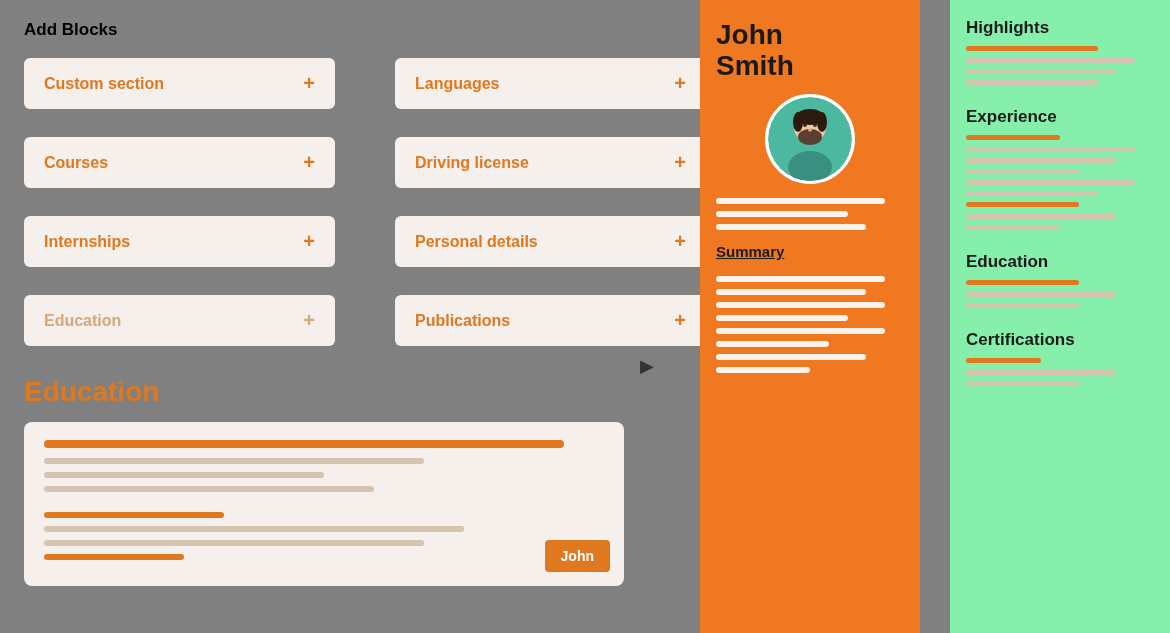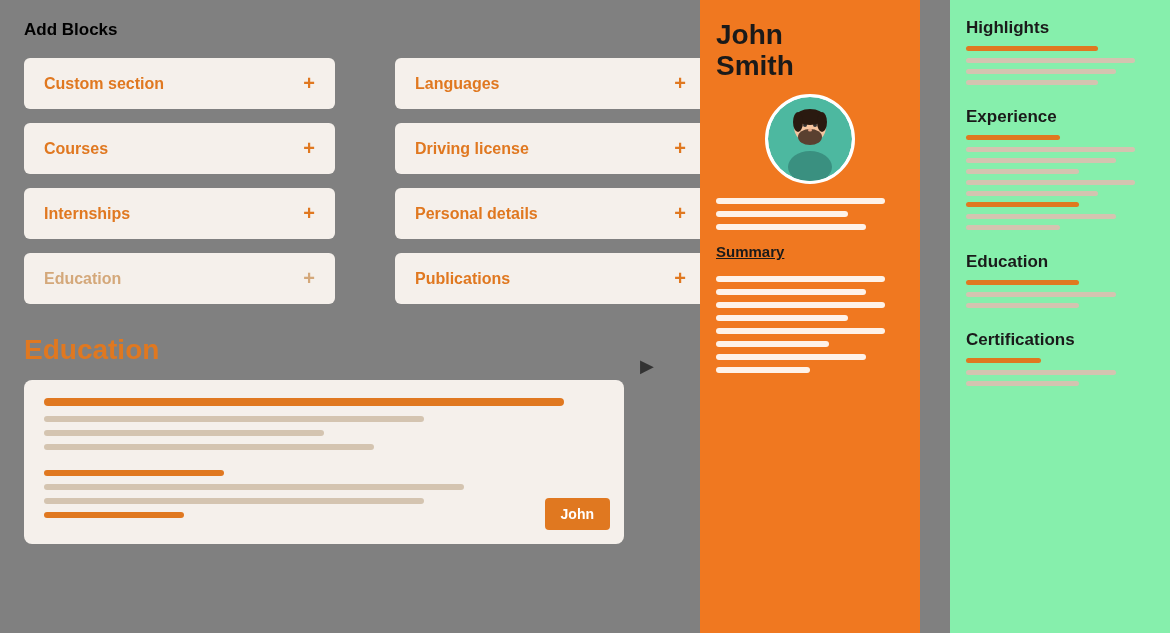--- a/index.html
+++ b/index.html
@@ -25,21 +25,21 @@
     .add-blocks-title {
       font-size: 17px;
       font-weight: bold;
       color: #000000;
       margin-bottom: 18px;
     }
 
     .blocks-grid {
       display: grid;
       grid-template-columns: 1fr 1fr;
-      gap: 14px 60px;
+      gap: 28px 60px;
       margin-bottom: 30px;
     }
 
     .block-btn {
       background: #f5f0eb;
       border: none;
       border-radius: 6px;
       padding: 14px 20px;
       display: flex;
       justify-content: space-between;

